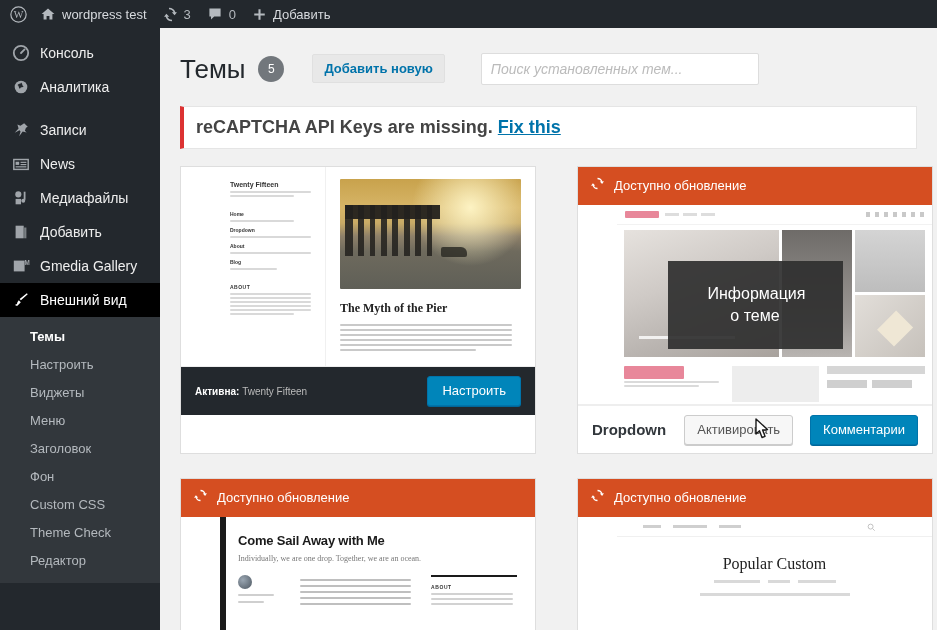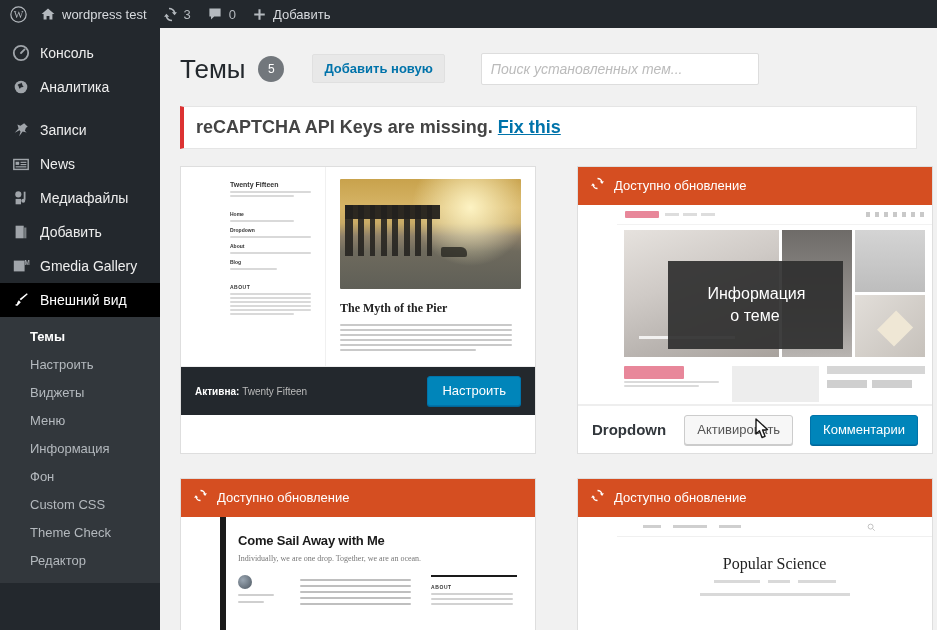--- a/index.html
+++ b/index.html
@@ -466,21 +466,21 @@
       </span>
       <span class="mi-label">Внешний вид</span>
     </div>
   </div>
 
   <div class="submenu">
     <a class="sub-item current">Темы</a>
     <a class="sub-item">Настроить</a>
     <a class="sub-item">Виджеты</a>
     <a class="sub-item">Меню</a>
-    <a class="sub-item">Информация</a>
+    <a class="sub-item">Заголовок</a>
     <a class="sub-item">Фон</a>
     <a class="sub-item">Custom CSS</a>
     <a class="sub-item">Theme Check</a>
     <a class="sub-item">Редактор</a>
   </div>
 </div>
 
 <div id="main">
 
   <div class="header-row">
@@ -674,21 +674,21 @@
             <span style="flex:1"></span>
             <span>
               <svg width="9" height="9" viewBox="0 0 20 20">
                   <circle cx="8" cy="8" r="5.5" fill="none" stroke="#bbb" stroke-width="2"></circle>
                   <path d="M12.5 12.5 L17 17" stroke="#bbb" stroke-width="2"></path>
                 </svg>
             </span>
             <span style="width:18px"></span>
           </div>
           <div class="ps-hero">
-            <div class="ps-title">Popular Science</div>
+            <div class="ps-title">Popular Custom</div>
             <div class="ps-meta">
                 <i style="width:46px"></i>
                 <i style="width:22px"></i>
                 <i style="width:38px"></i>
               </div>
             <div class="ps-line"></div>
           </div>
 
         </div>
       </div>

